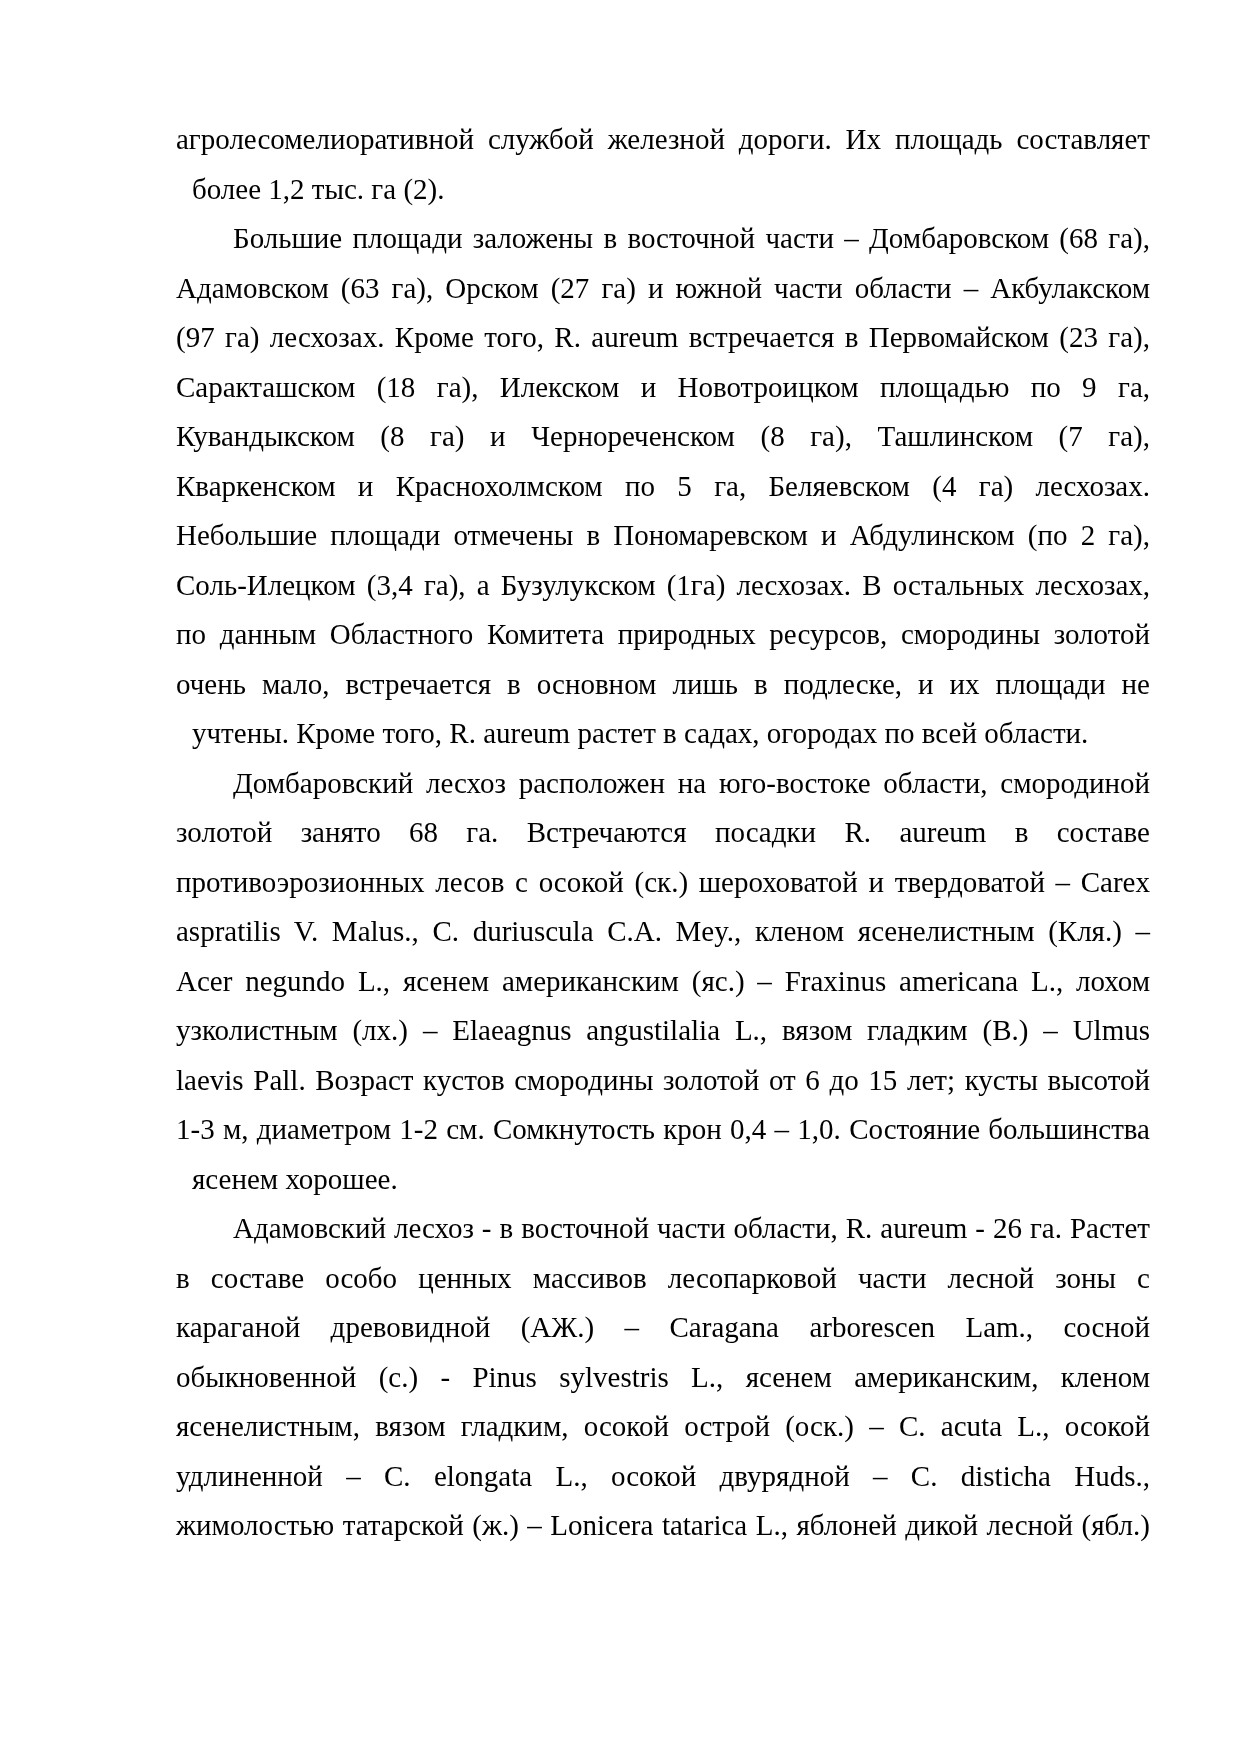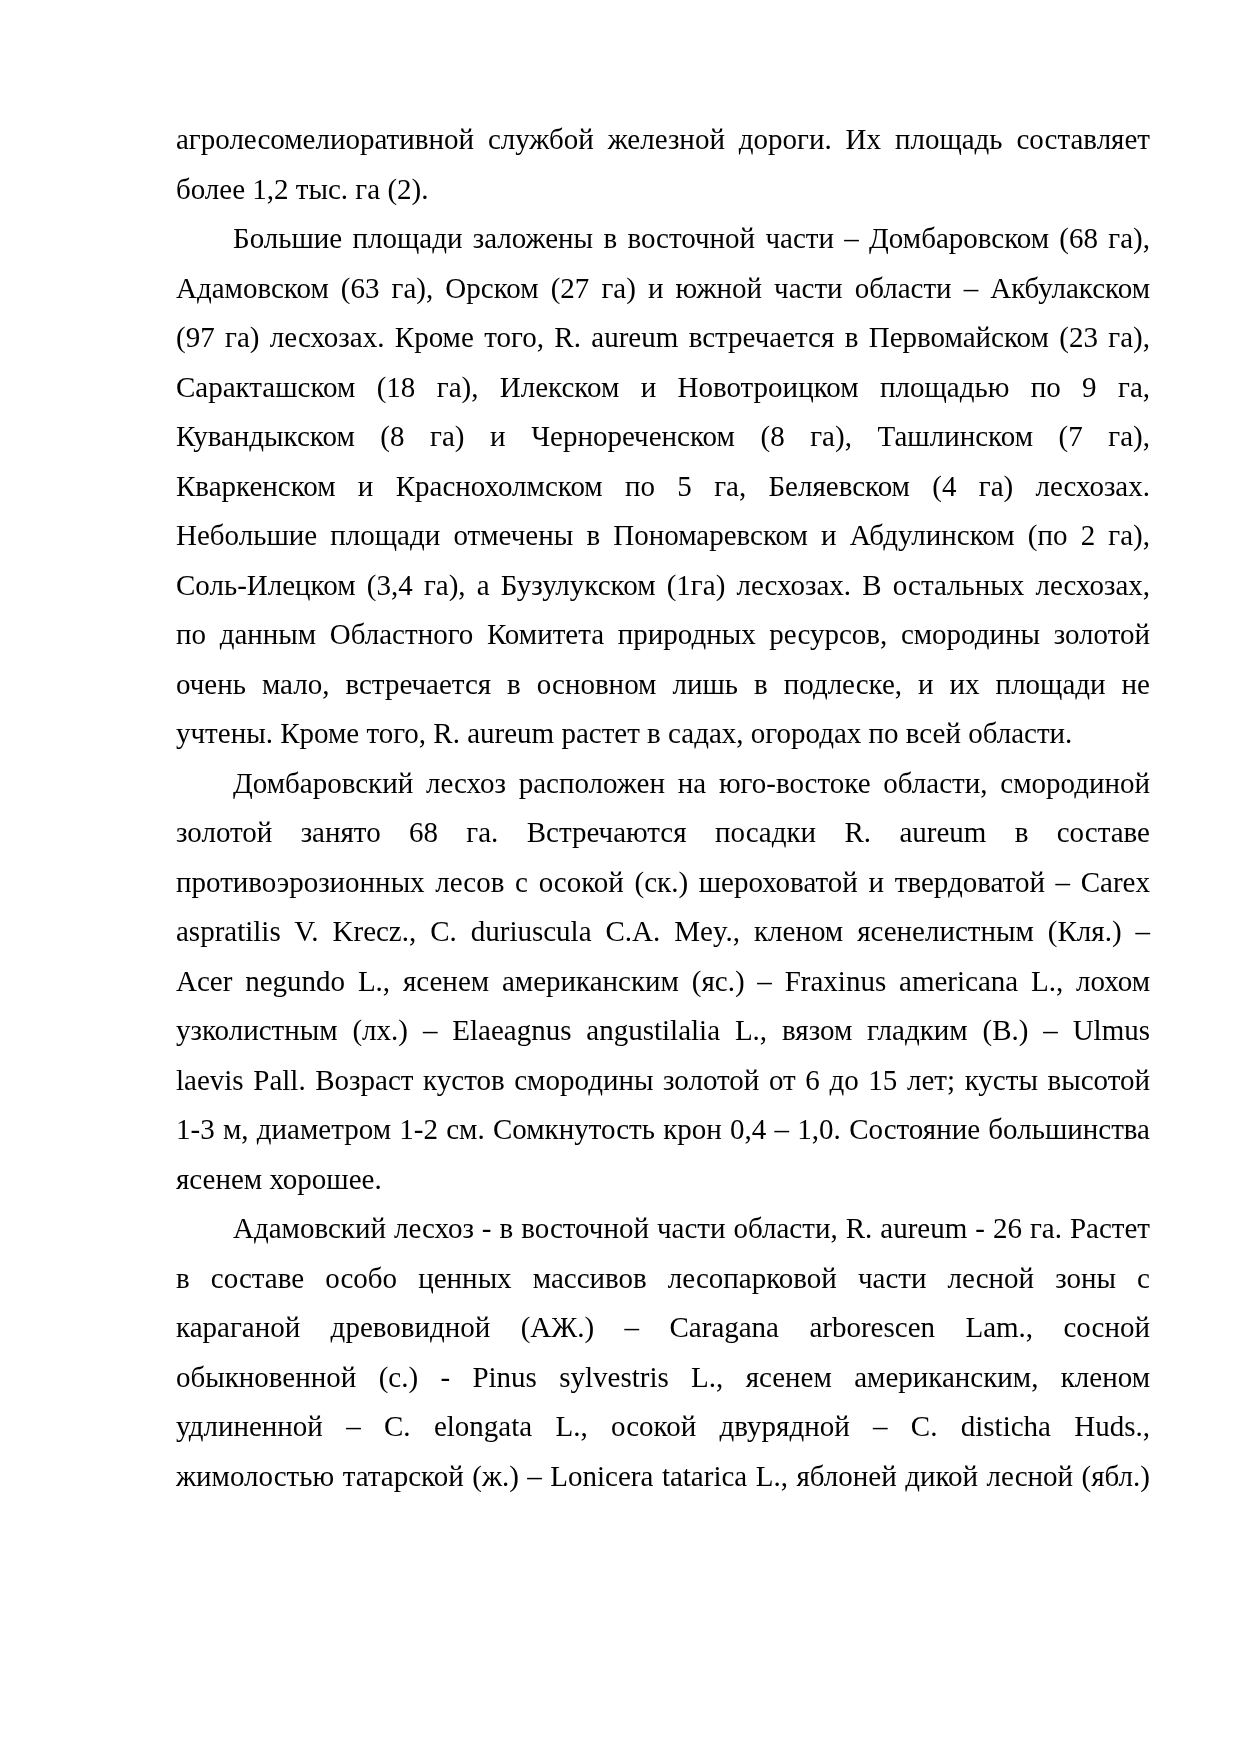--- a/index.html
+++ b/index.html
@@ -27,20 +27,21 @@
     display: block;
     text-align: justify;
     text-align-last: justify;
     white-space: normal;
     height: 49.5px;
     overflow: visible;
   }
   .line.last {
     text-align: left;
     text-align-last: left;
+    margin-left: 16px;
   }
   .line.ind { padding-left: 57px; }
 </style>
 </head>
 <body>
 
 <div class="page">
   <div class="text-block">
 
     <p class="para">
@@ -59,31 +60,32 @@
       <span class="line">Соль-Илецком (3,4 га), а Бузулукском (1га) лесхозах. В остальных лесхозах,</span>
       <span class="line">по данным Областного Комитета природных ресурсов, смородины золотой</span>
       <span class="line">очень мало, встречается в основном лишь в подлеске, и их площади не</span>
       <span class="line last">учтены. Кроме того, R. aureum растет в садах, огородах по всей области.</span>
     </p>
 
     <p class="para">
       <span class="line ind">Домбаровский лесхоз расположен на юго-востоке области, смородиной</span>
       <span class="line">золотой занято 68 га. Встречаются посадки R. aureum в составе</span>
       <span class="line">противоэрозионных лесов с осокой (ск.) шероховатой и твердоватой – Carex</span>
-      <span class="line">aspratilis V. Krecz., C. duriuscula C.A. Mey., кленом ясенелистным (Кля.) –</span>
+      <span class="line">aspratilis V. Malus., C. duriuscula C.A. Mey., кленом ясенелистным (Кля.) –</span>
       <span class="line">Acer negundo L., ясенем американским (яс.) – Fraxinus americana L., лохом</span>
       <span class="line">узколистным (лх.) – Elaeagnus angustilalia L., вязом гладким (В.) – Ulmus</span>
       <span class="line">laevis Pall. Возраст кустов смородины золотой от 6 до 15 лет; кусты высотой</span>
       <span class="line">1-3 м, диаметром 1-2 см. Сомкнутость крон 0,4 – 1,0. Состояние большинства</span>
       <span class="line last">ясенем хорошее.</span>
     </p>
 
     <p class="para">
       <span class="line ind">Адамовский лесхоз - в восточной части области, R. aureum - 26 га. Растет</span>
       <span class="line">в составе особо ценных массивов лесопарковой части лесной зоны с</span>
       <span class="line">караганой древовидной (АЖ.) – Caragana arborescen Lam., сосной</span>
       <span class="line">обыкновенной (с.) - Pinus sylvestris L., ясенем американским, кленом</span>
+      <span class="line">ясенелистным, вязом гладким, осокой острой (оск.) – C. acuta L., осокой</span>
       <span class="line">удлиненной – C. elongata L., осокой двурядной – C. disticha Huds.,</span>
       <span class="line">жимолостью татарской (ж.) – Lonicera tatarica L., яблоней дикой лесной (ябл.)</span>
     </p>
 
   </div>
 </div>
 
 </body></html>

